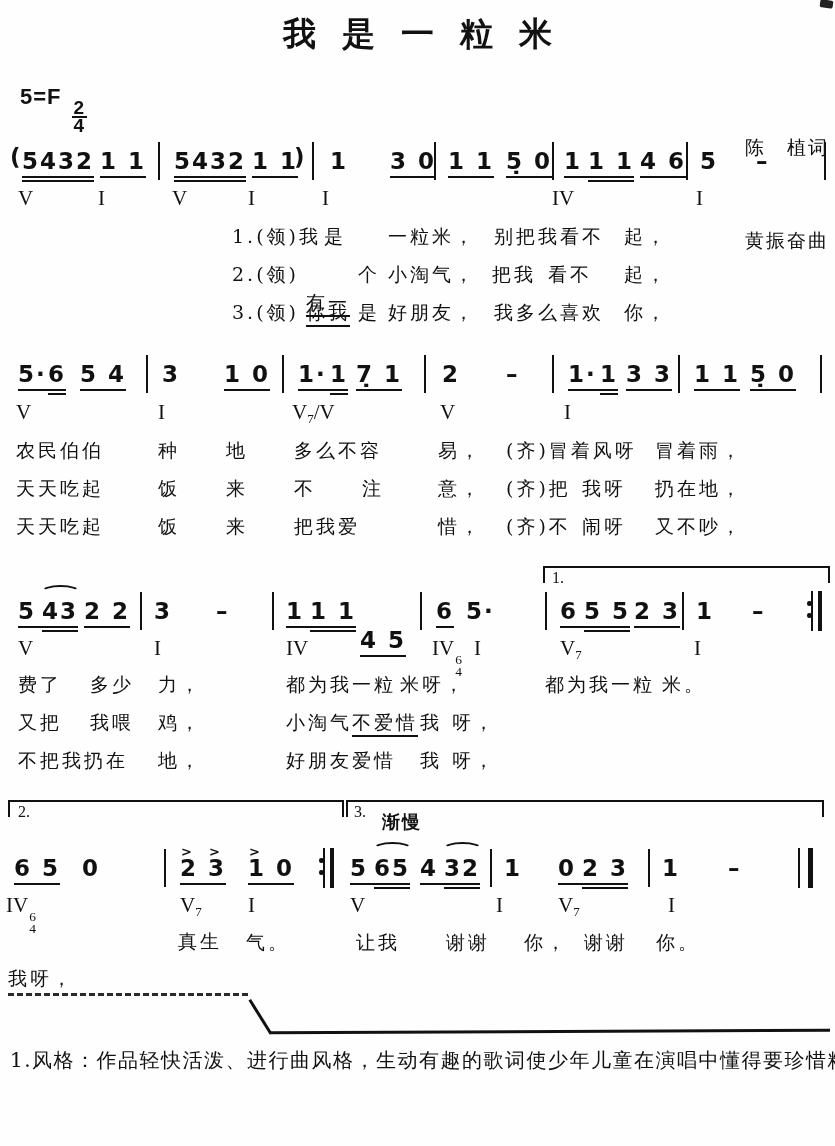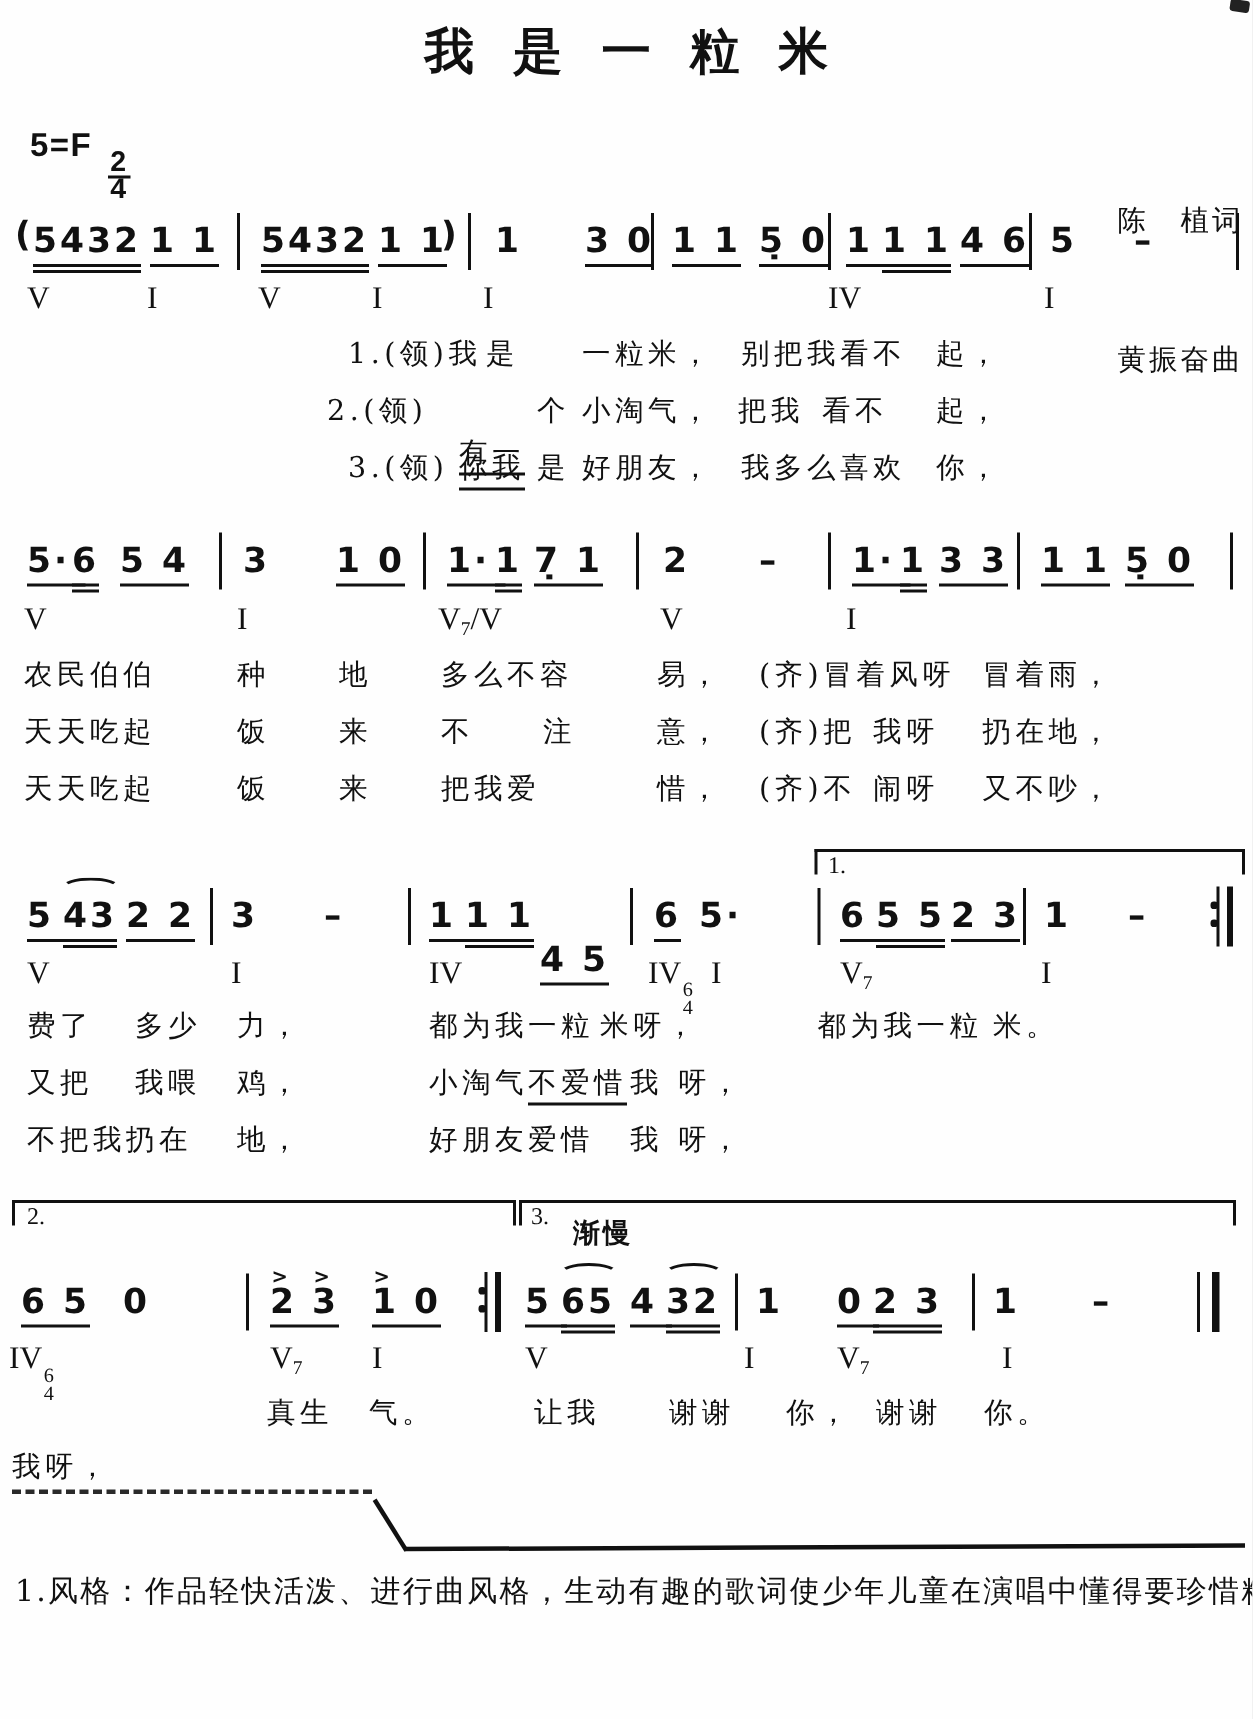--- a/index.html
+++ b/index.html
@@ -122,21 +122,21 @@
         <span class="it" style="left: 696px;">I</span>
       </div>
       <div class="row lyr" style="top: 84px;">
         <span class="it" style="left: 232px;">1.(领)我</span>
         <span class="it" style="left: 324px;">是</span>
         <span class="it" style="left: 388px;">一粒米，</span>
         <span class="it" style="left: 494px;">别把我看不</span>
         <span class="it" style="left: 624px;">起，</span>
       </div>
       <div class="row lyr" style="top: 122px;">
-        <span class="it" style="left: 218px;">2.(领)</span>
+        <span class="it" style="left: 232px;">2.(领)</span>
         <span class="it lu" style="left: 306px; margin-top: 28px;">有一</span>
         <span class="it" style="left: 358px;">个</span>
         <span class="it" style="left: 388px;">小淘气，</span>
         <span class="it" style="left: 492px;">把我</span>
         <span class="it" style="left: 548px;">看不</span>
         <span class="it" style="left: 624px;">起，</span>
       </div>
       <div class="row lyr" style="top: 160px;">
         <span class="it" style="left: 232px;">3.(领)</span>
         <span class="it lu" style="left: 306px;">你我</span>
@@ -299,21 +299,21 @@
         <span class="it" style="left: 6px;">IV<span class="st"><span>6</span><span>4</span></span></span>
         <span class="it" style="left: 180px;">V<span class="sb">7</span></span>
         <span class="it" style="left: 248px;">I</span>
         <span class="it" style="left: 350px;">V</span>
         <span class="it" style="left: 496px;">I</span>
         <span class="it" style="left: 558px;">V<span class="sb">7</span></span>
         <span class="it" style="left: 668px;">I</span>
       </div>
       <div class="row lyr" style="top: 135px;">
         <span class="it" style="left: 8px; margin-top: 36px;">我呀，</span>
-        <span class="it" style="left: 178px;">真生</span>
+        <span class="it" style="left: 178px; font-family: Liberation Serif, serif;">真生</span>
         <span class="it" style="left: 246px;">气。</span>
         <span class="it" style="left: 356px;">让我</span>
         <span class="it" style="left: 446px;">谢谢</span>
         <span class="it" style="left: 524px;">你，</span>
         <span class="it" style="left: 584px;">谢谢</span>
         <span class="it" style="left: 656px;">你。</span>
       </div>
     </div>
 
   <div class="badge-dash"></div>

